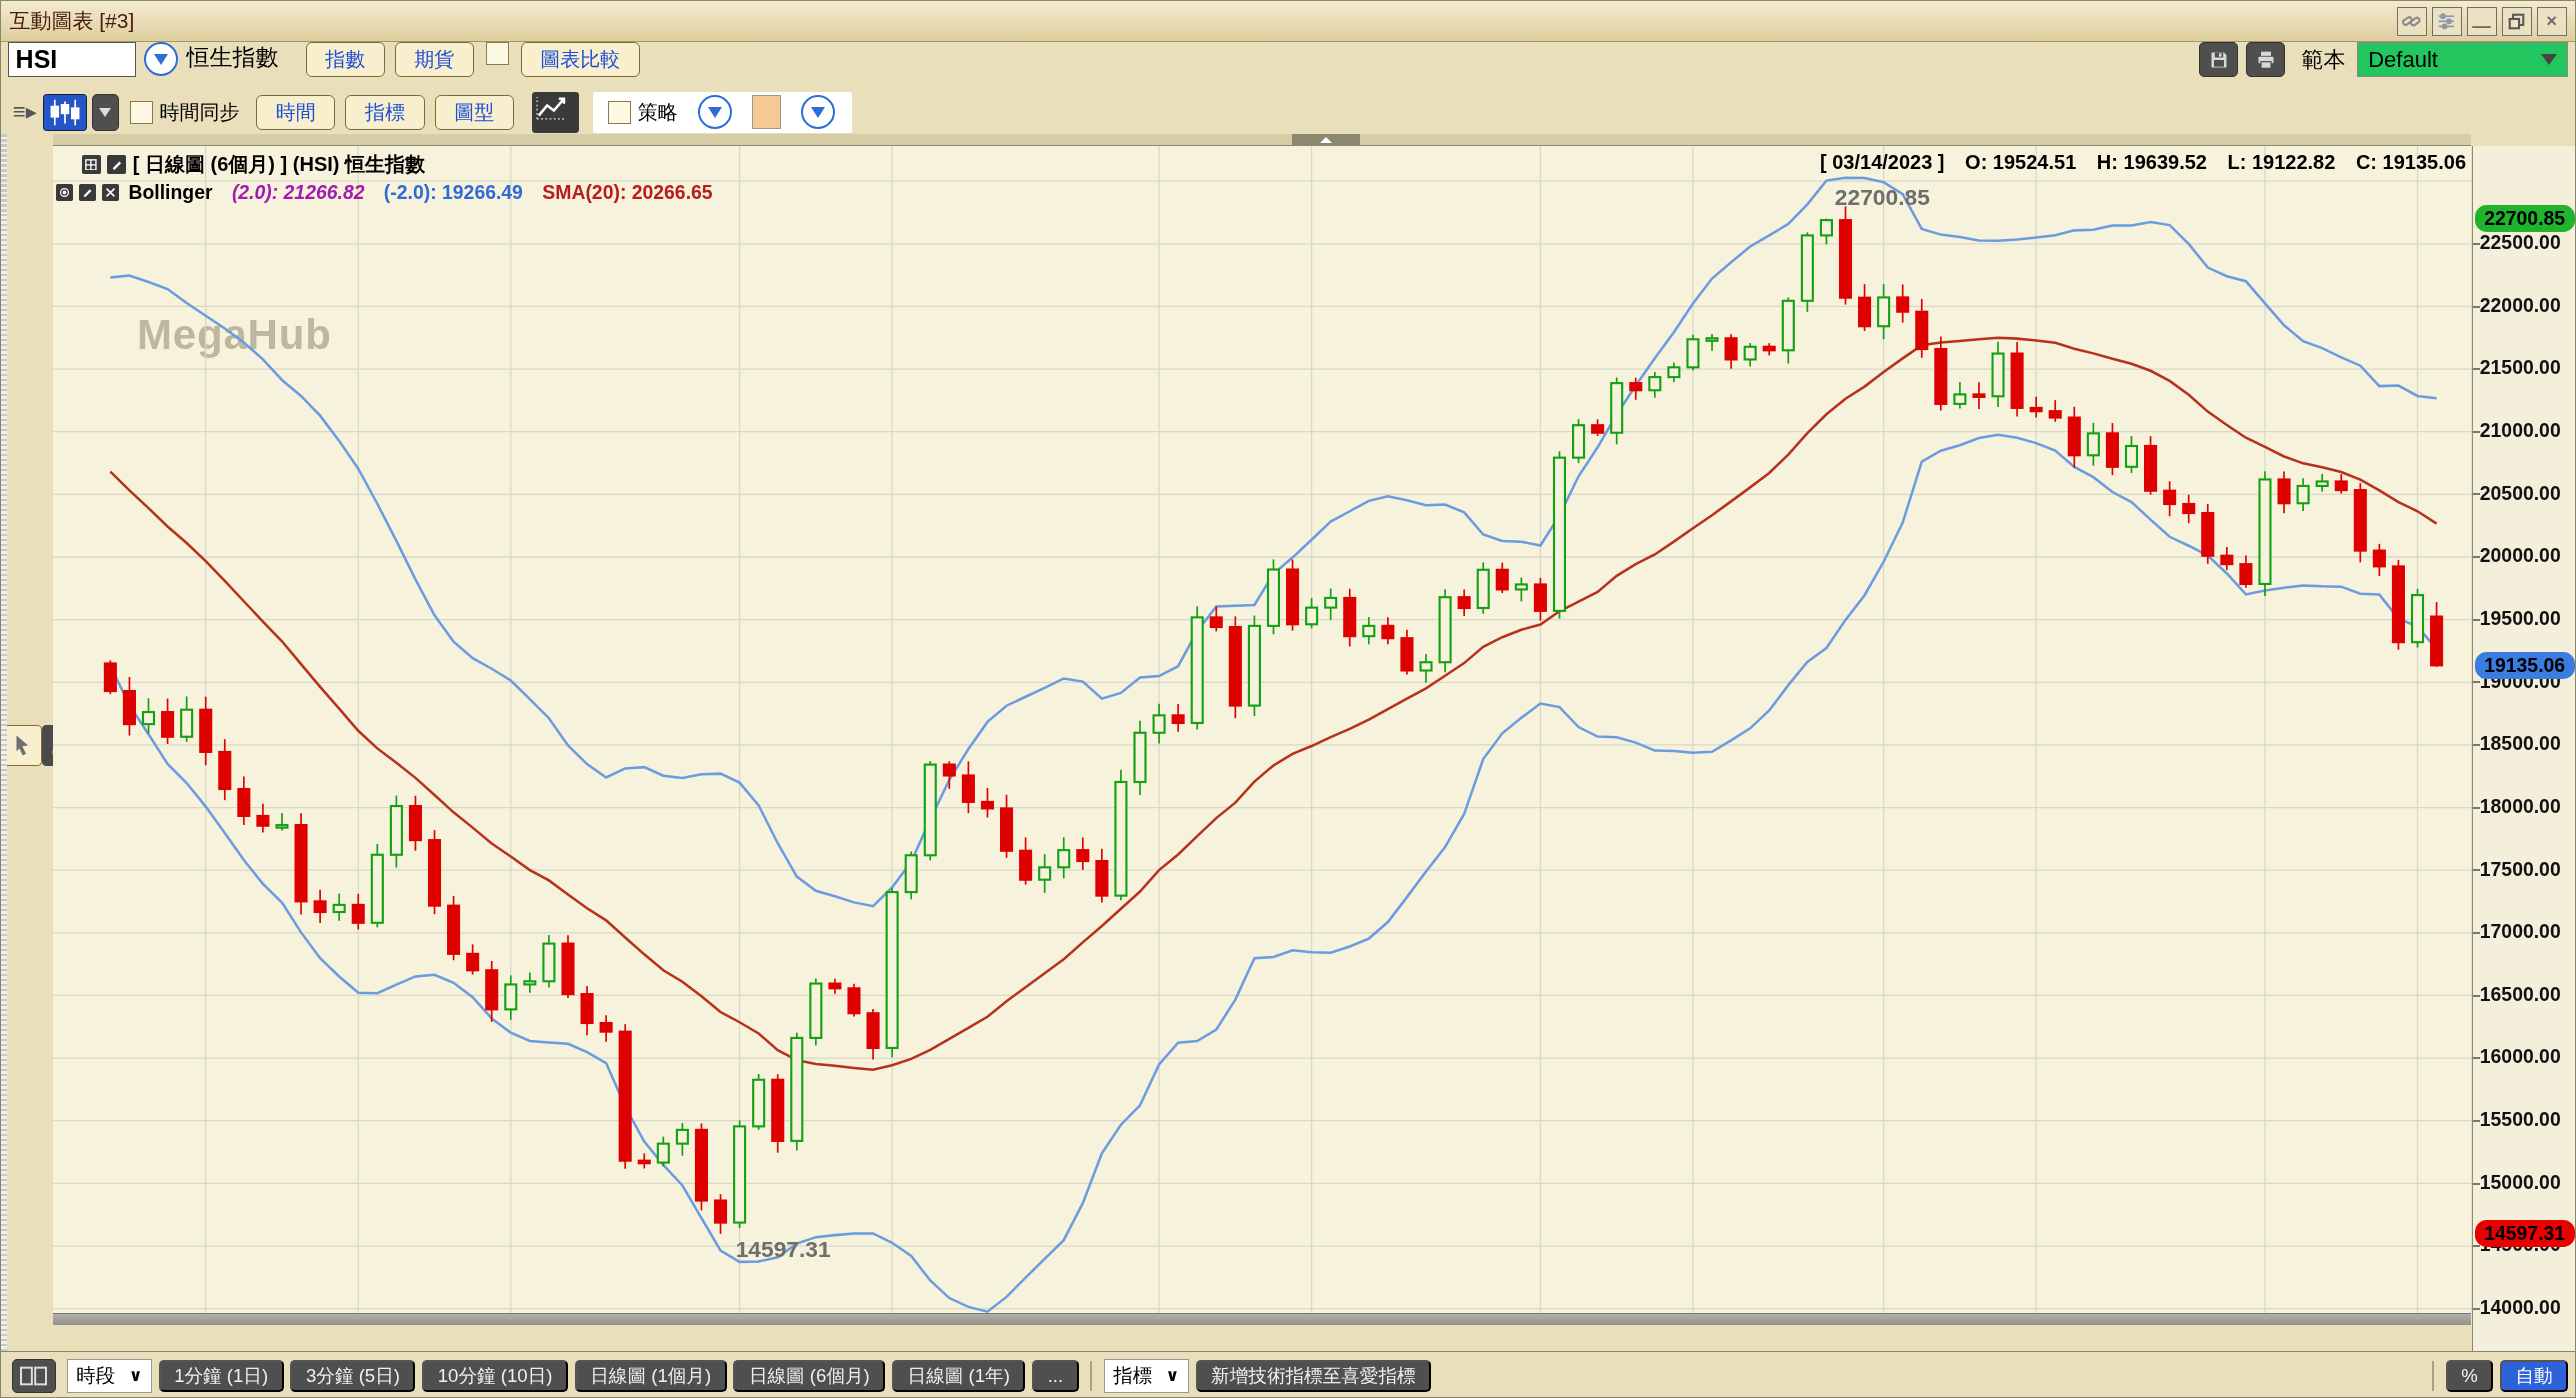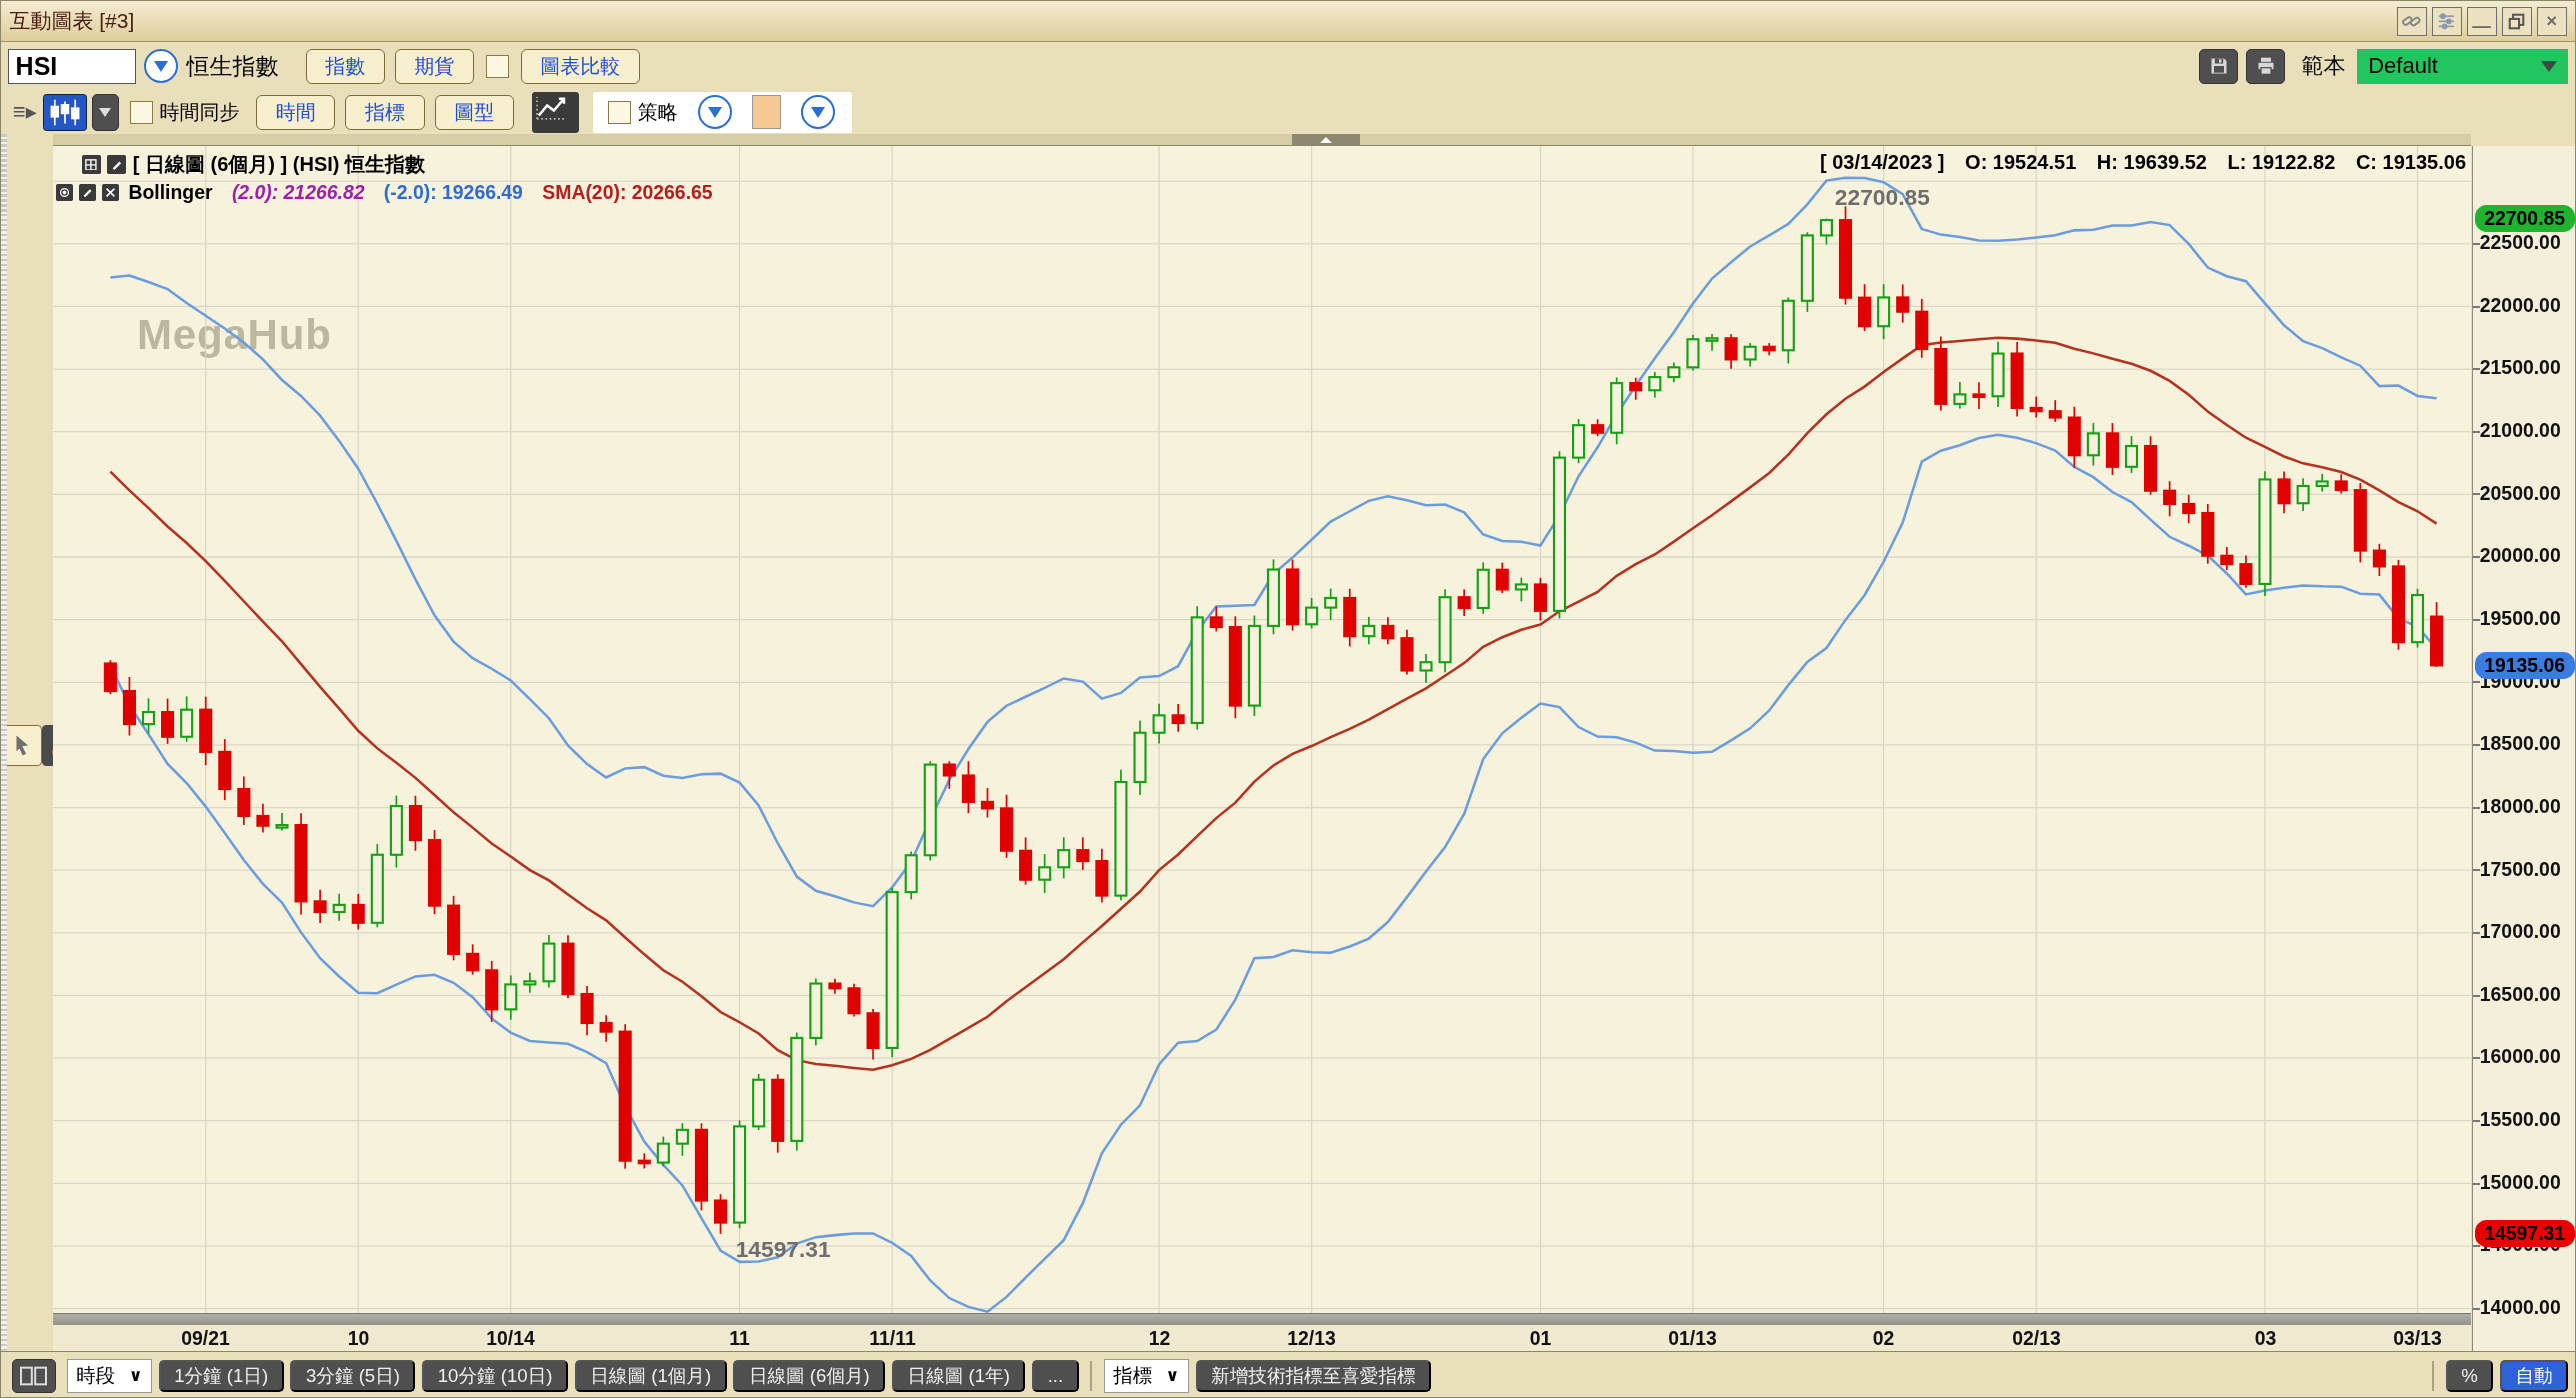--- a/index.html
+++ b/index.html
@@ -10,21 +10,21 @@
   
   #titlebar{position:absolute;left:0;top:0;width:100%;height:41px;
     background:linear-gradient(#f4ebd0,#dfcf9e);border-bottom:0.8px solid #a49468;
     display:flex;align-items:center;padding:0 8.4px;}
   #titlebar .wtitle{font-size:21px;color:#4a1c10;}
   #titlebar .spacer{flex:1}
   .winbtn{width:30px;height:29px;border:1.7px solid #6e6e6e;background:#ece2c2;margin-left:5px;
     display:flex;align-items:center;justify-content:center;color:#6e6e6e;font-size:18.6px;font-weight:bold;}
   
   #row2{position:absolute;left:0;top:41px;width:100%;height:49px;background:#e9e0bb;
-    display:flex;align-items:center;padding:0 6.8px;border-bottom:0.8px solid #cfc49a;}
+    display:flex;align-items:flex-start;padding:0 6.8px;border-bottom:0.8px solid #cfc49a;}
   #symbol-input{width:128px;height:35px;border:1.7px solid #555;background:#fff;
     font-size:25px;font-weight:bold;padding:0 6.8px;font-family:inherit;}
   .bluedrop{width:34px;height:34px;border-radius:50%;border:2.5px solid #2b6fd4;background:#fff;
     margin:0 8.4px;display:flex;align-items:center;justify-content:center;}
   .bluedrop .tri{width:0;height:0;border-left:7.6px solid transparent;border-right:7.6px solid transparent;
     border-top:11px solid #2b6fd4;}
   .sym-name{font-size:23px;color:#000;margin-right:22px;}
   .tanbtn{height:35px;background:#f8efcf;border:1.7px solid #7a6a34;border-radius:5.9px;
     font-size:20px;color:#1d4ed8;padding:0 18.6px;margin:0 5px;display:flex;align-items:center;font-family:inherit;}
   .chk{width:23px;height:23px;border:1.7px solid #8a7a44;background:#fdf8e4;margin:0 6.8px;}
@@ -687,35 +687,20 @@
           </div>
           <span class="ind-name">Bollinger</span>
           <span class="ind-part" style="color: #a21caf; font-style: italic;">(2.0): 21266.82</span>
           <span class="ind-part" style="color: rgb(46, 107, 214);">(-2.0): 19266.49</span>
           <span class="ind-part" style="color: #b91c1c;">SMA(20): 20266.65</span>
         </div>
       </div>
   </div>
 
   <div id="h-scrollbar"></div>
-  <div id="x-axis">
-      <div class="xlab" style="left: 102px;">09/21</div>
-      <div class="xlab" style="left: 255px;">10</div>
-      <div class="xlab" style="left: 407px;">10/14</div>
-      <div class="xlab" style="left: 636px;">11</div>
-      <div class="xlab" style="left: 789px;">11/11</div>
-      <div class="xlab" style="left: 1056px;">12</div>
-      <div class="xlab" style="left: 1208px;">12/13</div>
-      <div class="xlab" style="left: 1437px;">01</div>
-      <div class="xlab" style="left: 1589px;">01/13</div>
-      <div class="xlab" style="left: 1780px;">02</div>
-      <div class="xlab" style="left: 1933px;">02/13</div>
-      <div class="xlab" style="left: 2162px;">03</div>
-      <div class="xlab" style="left: 2314px;">03/13</div>
-    </div>
   <div id="price-axis">
       <div class="ytick" style="top: 97px;"></div>
       <div class="ylab" style="top: 85px;">22500.00</div>
       <div class="ytick" style="top: 160px;"></div>
       <div class="ylab" style="top: 148px;">22000.00</div>
       <div class="ytick" style="top: 222px;"></div>
       <div class="ylab" style="top: 210px;">21500.00</div>
       <div class="ytick" style="top: 285px;"></div>
       <div class="ylab" style="top: 273px;">21000.00</div>
       <div class="ytick" style="top: 347px;"></div>

